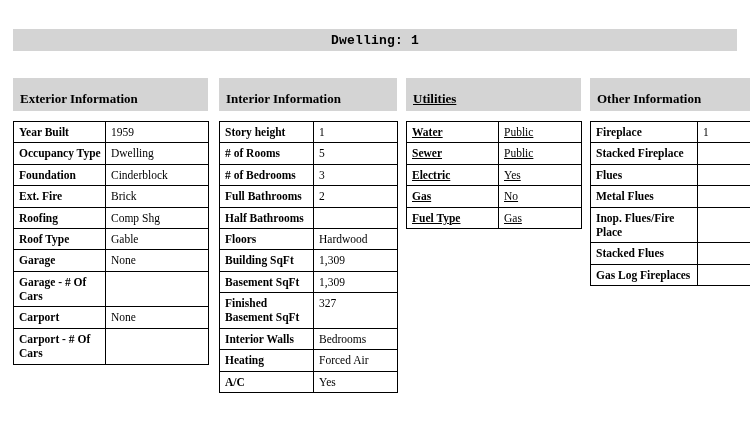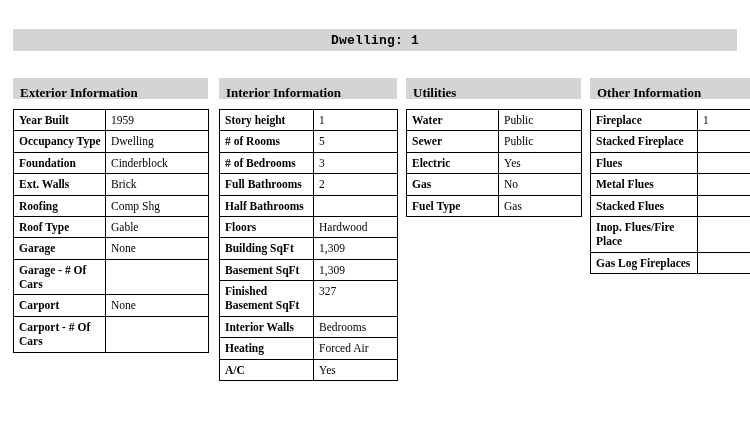--- a/index.html
+++ b/index.html
@@ -43,29 +43,29 @@
     top: 78px;
     width: 724px;
     display: flex;
     gap: 0px;
   }
   .col {
     box-sizing: border-box;
   }
   .col-ext { width: 195px; margin-right: 11px; }
   .col-int { width: 178px; margin-right: 9px; }
-  .col-util { width: 175px; margin-right: 9px; }
+  .col-util { width: 175px; margin-right: 9px; text-decoration: underline; }
   .col-other { width: 160px; }
 
   .section-head {
     background: #d4d4d4;
     font-weight: bold;
     font-size: 13px;
     padding: 13px 6px 4px 7px;
-    height: 21px;
+    height: 33px;
     box-sizing: border-box;
     display: flex;
     align-items: center;
   }
   table.data {
     border-collapse: collapse;
     margin-top: 10px;
     width: 100%;
     table-layout: fixed;
   }
@@ -113,21 +113,21 @@
           </tr>
           <tr>
             <td class="lbl">Occupancy Type</td>
             <td class="val">Dwelling</td>
           </tr>
           <tr>
             <td class="lbl">Foundation</td>
             <td class="val">Cinderblock</td>
           </tr>
           <tr>
-            <td class="lbl">Ext. Walls</td>
+            <td class="lbl">Ext. Fire</td>
             <td class="val">Brick</td>
           </tr>
           <tr>
             <td class="lbl">Roofing</td>
             <td class="val">Comp Shg</td>
           </tr>
           <tr>
             <td class="lbl">Roof Type</td>
             <td class="val">Gable</td>
           </tr>
@@ -249,25 +249,25 @@
           </tr>
           <tr>
             <td class="lbl">Flues</td>
             <td class="val"></td>
           </tr>
           <tr>
             <td class="lbl">Metal Flues</td>
             <td class="val"></td>
           </tr>
           <tr>
+            <td class="lbl">Inop. Flues/Fire Place</td>
+            <td class="val"></td>
+          </tr>
+          <tr>
             <td class="lbl">Stacked Flues</td>
-            <td class="val"></td>
-          </tr>
-          <tr>
-            <td class="lbl">Inop. Flues/Fire Place</td>
             <td class="val"></td>
           </tr>
           <tr>
             <td class="lbl">Gas Log Fireplaces</td>
             <td class="val"></td>
           </tr>
         </tbody>
       </table>
     </div>
 

